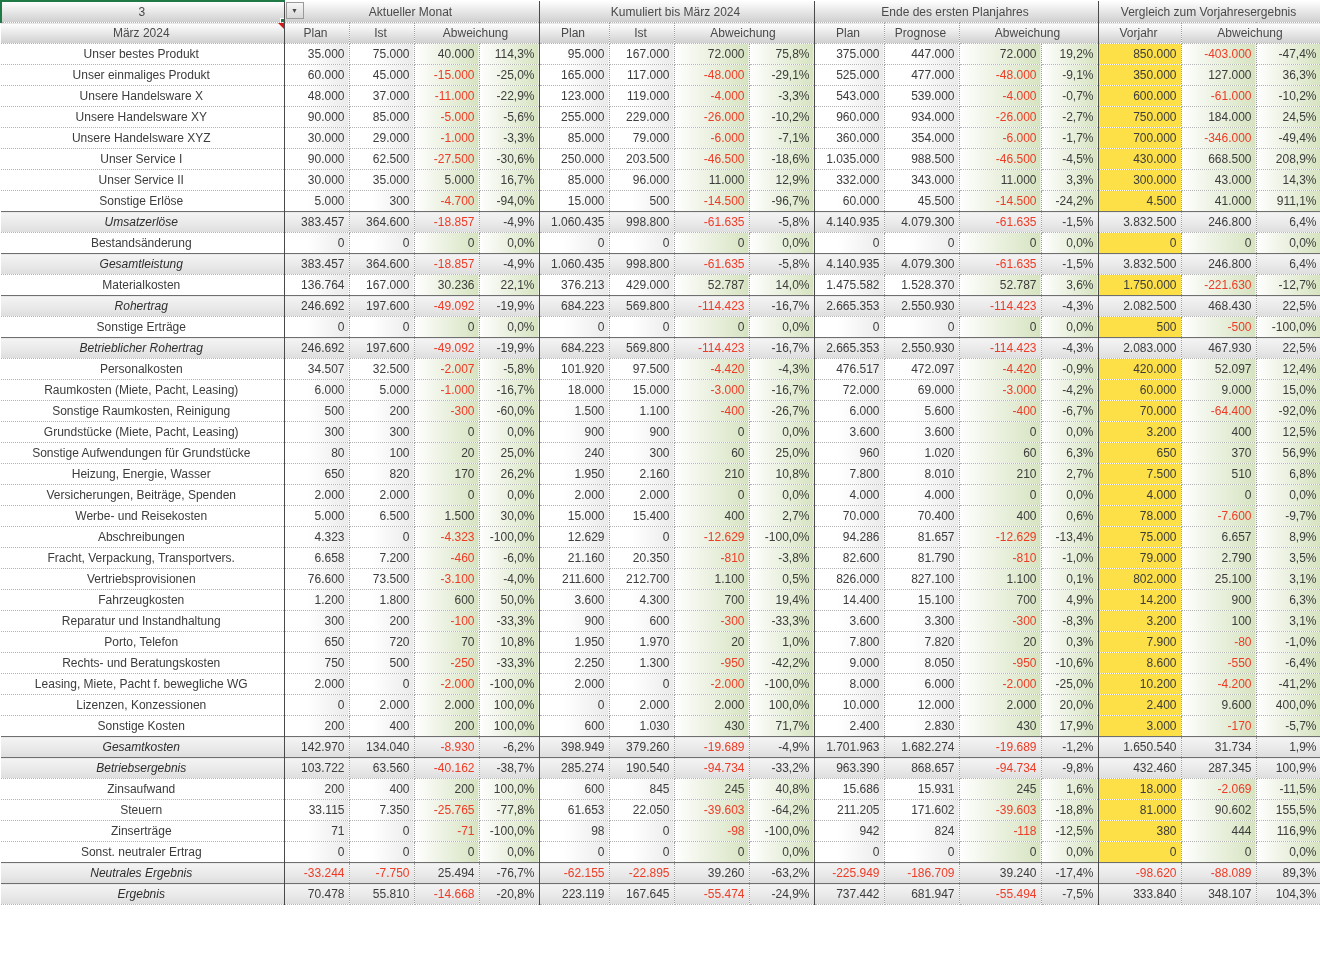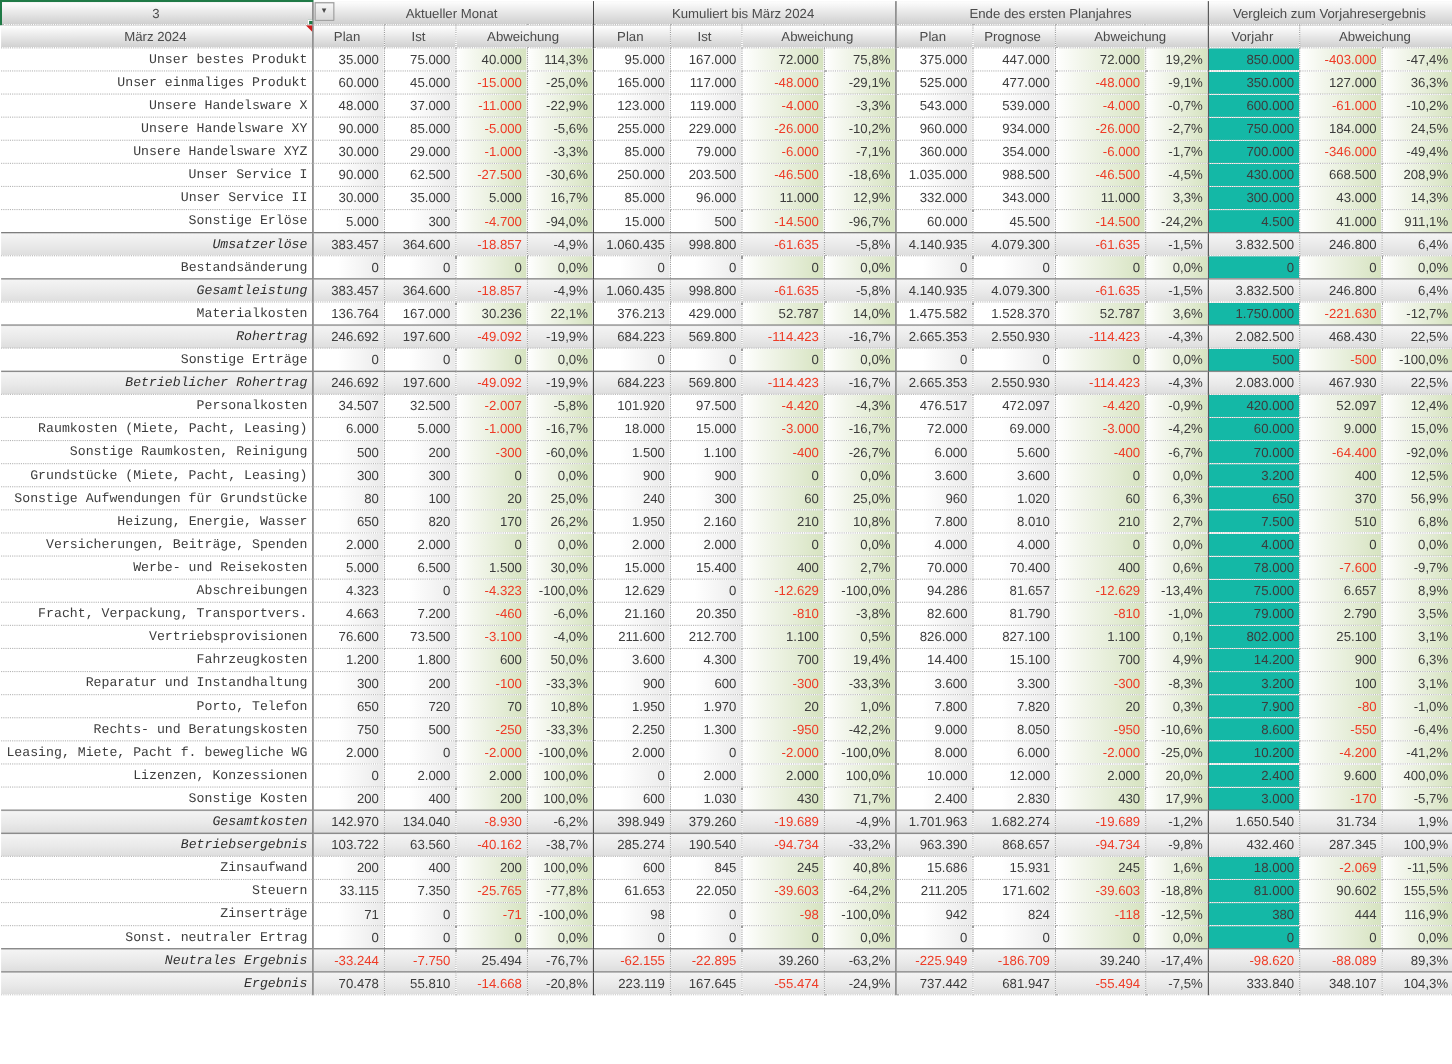--- a/index.html
+++ b/index.html
@@ -8,25 +8,25 @@
   #sheet td,#sheet th{overflow:hidden;white-space:nowrap;font-weight:normal;
     border-right:1px dotted #9b9b9b;border-bottom:1px dotted #b3b3b3;
     font-size:12px;line-height:20px;height:21px;padding:0 4px 0 2px;box-sizing:border-box;}
   
   tr.hdr th{background:linear-gradient(180deg,#fefefe 0%,#e9e9e9 45%,#cfcfcf 100%);
     color:#4a4a4a;text-align:center;font-size:12.5px;}
   tr.hdr1 th{border-bottom:1px dotted #9b9b9b;}
   tr.hdr2 th{border-bottom:1px solid #5a5a5a;}
   th.group-start,td.group-start{border-left:1px solid #4a4a4a;}
   
-  td.lbl{padding-left:5px;text-align:right;border-right:1px solid #4a4a4a;background:#fff;font-family:Liberation Mono, monospace;}
+  td.lbl{padding-left:5px;text-align:center;border-right:1px solid #4a4a4a;background:#fff;}
   
   td.bg-plain{background:linear-gradient(90deg,#ffffff 0%,#ffffff 35%,#eaeaea 100%);}
   td.bg-abw{background:linear-gradient(90deg,#ffffff 0%,#f4f7ee 25%,#d6e3c0 100%);}
-  td.bg-white{background:#14b8a6;}
+  td.bg-white{background:#fde047;}
   td.num{text-align:right;}
   td.neg{color:#ee3b26;}
   
   tr.total-row td{background:linear-gradient(180deg,#f4f4f4 0%,#e9e9e9 55%,#dddddd 100%);
     border-top:1px solid #6f6f6f;border-bottom:1px solid #6f6f6f;}
   tr.total-row td.lbl{font-style:italic;font-size:14.5px;color:#2e2e2e;padding-left:4px;}
   
   th.active-cell{background:linear-gradient(180deg,#0f0f0f 0%,#343434 42%,#101010 100%);
     border:2px solid #1f7a46;position:relative;color:#5d7d5d;font-size:9px;line-height:16px;text-align:center;}
   th.active-cell .handle{position:absolute;right:-3px;bottom:-3px;width:5px;height:5px;
@@ -529,21 +529,21 @@
         <td class="num bg-plain group-start">94.286</td>
         <td class="num bg-plain">81.657</td>
         <td class="num bg-abw neg">-12.629</td>
         <td class="num bg-abw">-13,4%</td>
         <td class="num bg-white group-start">75.000</td>
         <td class="num bg-abw">6.657</td>
         <td class="num bg-abw">8,9%</td>
       </tr>
       <tr class="item-row">
         <td class="lbl">Fracht, Verpackung, Transportvers.</td>
-        <td class="num bg-plain group-start">4.663</td>
+        <td class="num bg-plain group-start">6.658</td>
         <td class="num bg-plain">7.200</td>
         <td class="num bg-abw neg">-460</td>
         <td class="num bg-abw">-6,0%</td>
         <td class="num bg-plain group-start">21.160</td>
         <td class="num bg-plain">20.350</td>
         <td class="num bg-abw neg">-810</td>
         <td class="num bg-abw">-3,8%</td>
         <td class="num bg-plain group-start">82.600</td>
         <td class="num bg-plain">81.790</td>
         <td class="num bg-abw neg">-810</td>

